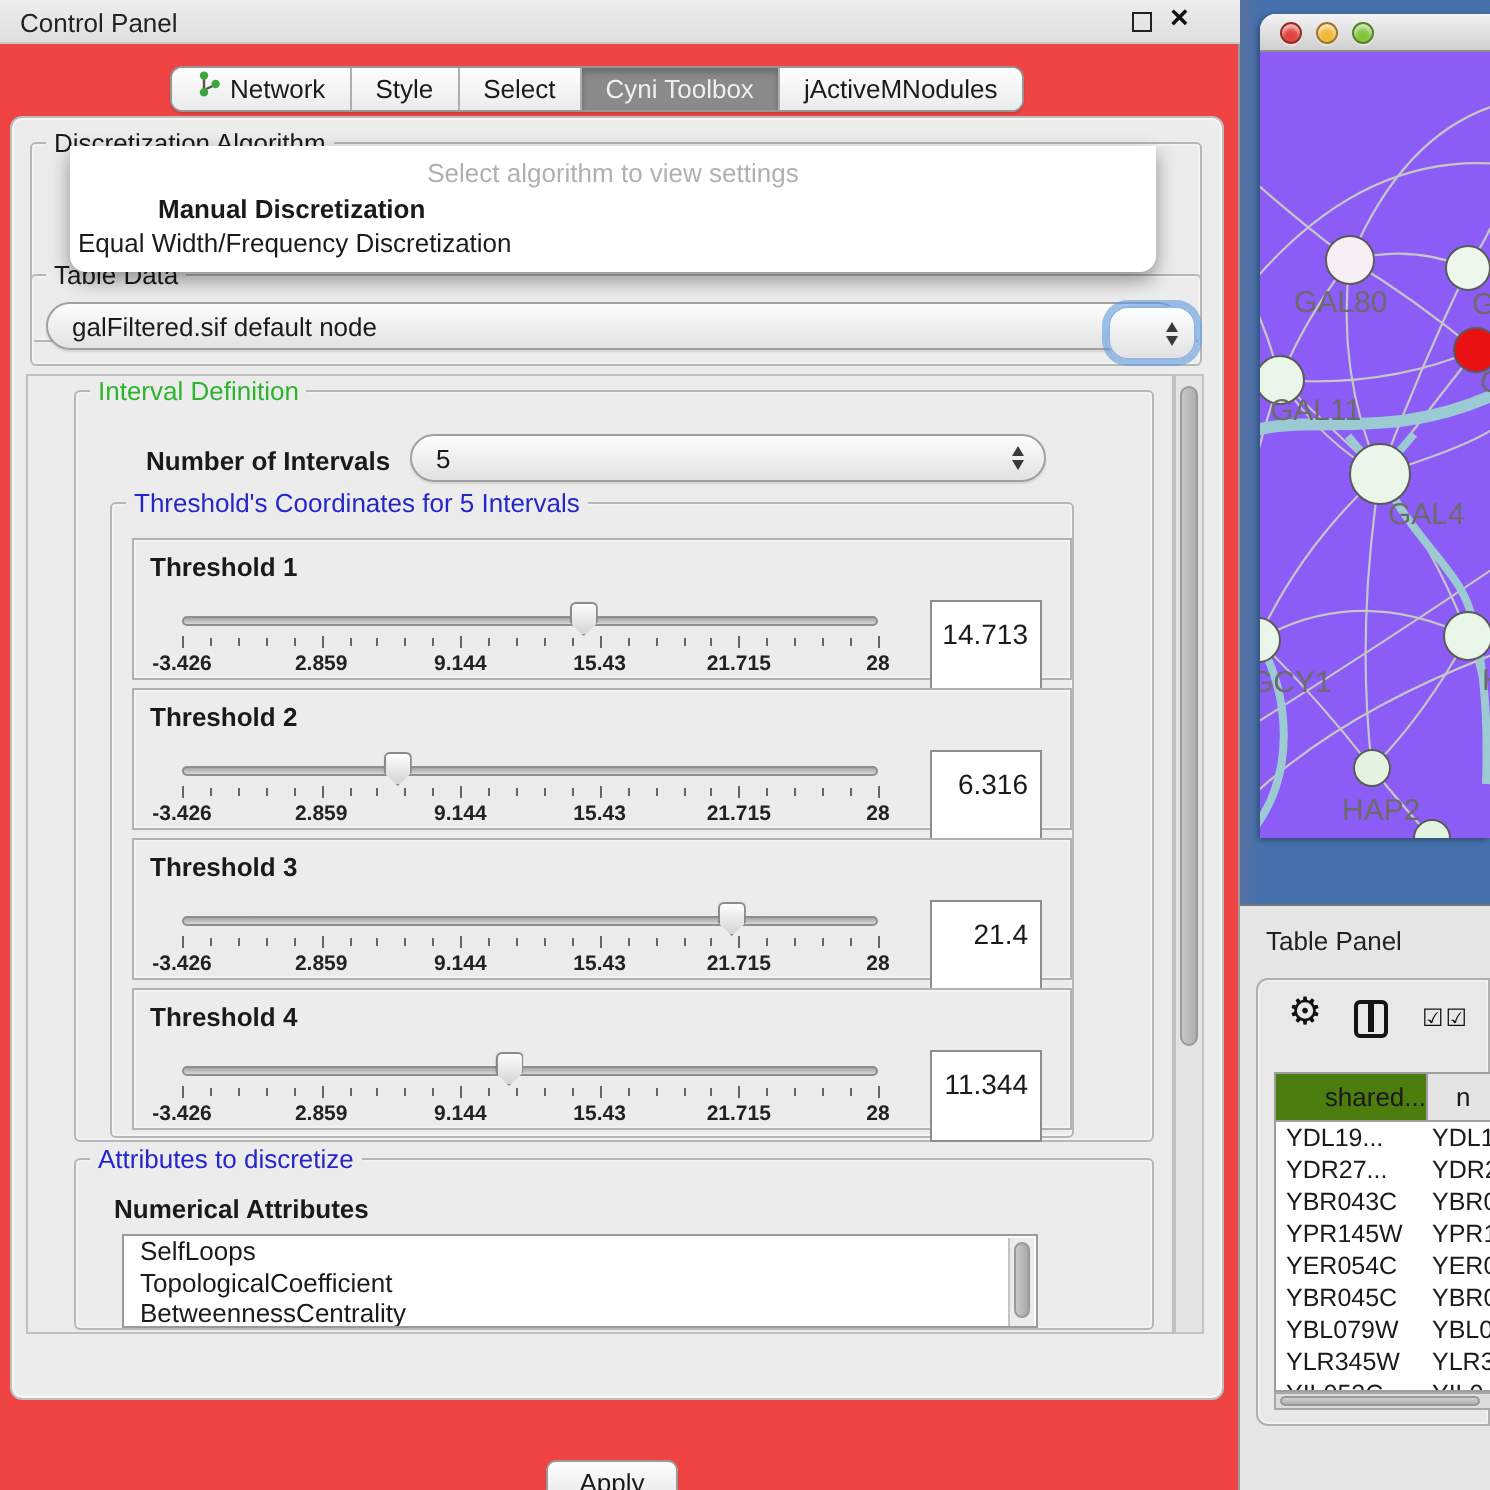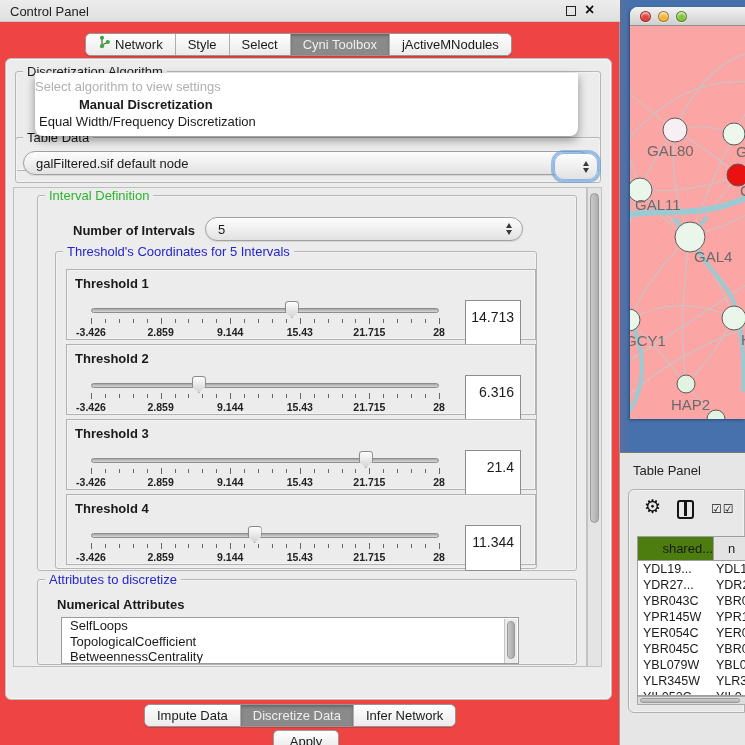--- a/index.html
+++ b/index.html
@@ -31,21 +31,21 @@
   .lbl-blue { color:#2525cc; }
 
   
   .combo { position:absolute; height:24px; background:linear-gradient(#fdfdfd,#e2e2e2); border:1px solid #a0a0a0; border-radius:12px; display:flex; align-items:center; font-size:13px; padding-left:12px; box-shadow:0 1px 1px rgba(0,0,0,.1); }
   .combo .arrows { position:absolute; right:10px; top:5px; display:flex; flex-direction:column; gap:2px; }
   .arr-up { width:0; height:0; border-left:3.5px solid transparent; border-right:3.5px solid transparent; border-bottom:5px solid #3a3a3a; }
   .arr-dn { width:0; height:0; border-left:3.5px solid transparent; border-right:3.5px solid transparent; border-top:5px solid #3a3a3a; }
 
   
   .algo-popup { position:absolute; left:35px; top:73px; width:543px; height:63px; background:#fff; border-radius:0 0 8px 8px; box-shadow:0 4px 10px rgba(0,0,0,.4); z-index:30; }
-  .popup-placeholder { position:absolute; left:0; right:0; top:6px; text-align:left; color:#b0b0b0; font-size:13px; }
+  .popup-placeholder { position:absolute; left:0; right:0; top:6px; text-align:center; color:#b0b0b0; font-size:13px; }
   .popup-opt { position:absolute; left:4px; font-size:13px; white-space:nowrap; }
   .popup-opt.bold { font-weight:bold;margin-left:40px; }
   .hidden-combo { position:absolute; left:548px; top:94px; width:44px; height:27px; background:linear-gradient(#fdfdfd,#e2e2e2); border:1px solid #8fb6e2; border-radius:10px; box-shadow:0 0 0 3px rgba(95,155,220,.6); z-index:10; }
 
   
   .scroll-box { position:absolute; left:12px; top:186px; width:574px; height:480px; border:1px solid #c0c0c0; background:#ececec; }
   .vscroll { position:absolute; left:586px; top:186px; width:15px; height:480px; background:#e4e4e4; border:1px solid #c4c4c4; }
   .vscroll .thumb { position:absolute; left:2px; top:5px; width:9px; border-radius:5px; background:linear-gradient(90deg,#c9c9c9,#adadad); border:1px solid #9a9a9a; }
 
   
@@ -68,21 +68,21 @@
   .attr-scroll { position:absolute; right:1px; top:1px; width:13px; height:45px; background:#ececec; border-left:1px solid #c4c4c4; }
   .attr-scroll .thumb { position:absolute; left:2px; top:2px; width:8px; height:38px; border-radius:4px; background:linear-gradient(90deg,#c9c9c9,#a8a8a8); border:1px solid #999; }
 
   .apply-btn { position:absolute; left:267px; top:671px; width:66px; height:23px; background:linear-gradient(#fefefe,#e6e6e6); border:1px solid #9a9a9a; border-radius:5px; font-size:13px; text-align:center; line-height:21px; box-shadow:0 1px 1px rgba(0,0,0,.15); }
 
   
   .blue-frame { position:absolute; left:620px; top:0; width:125px; height:452px; background:linear-gradient(90deg,#56719f,#4671ad 8%); }
   .net-window { position:absolute; left:630px; top:7px; width:115px; height:412px; background:#fff; border-radius:8px 0 0 0; overflow:hidden; box-shadow:-1px 1px 3px rgba(0,0,0,.35); }
   .net-titlebar { position:absolute; left:0; top:0; width:100%; height:19px; background:linear-gradient(#f3f3f3,#cfcfcf); border-bottom:1px solid #8f8f8f; }
   .tl { position:absolute; top:4px; width:11px; height:11px; border-radius:50%; border:1px solid rgba(0,0,0,.35); box-shadow:inset 0 2px 2px rgba(255,255,255,.65), 0 1px 1px rgba(255,255,255,.4); }
-  .net-canvas { position:absolute; left:0; top:19px; width:115px; height:393px; background:#fca5a5; overflow:hidden; }
+  .net-canvas { position:absolute; left:0; top:19px; width:115px; height:393px; background:#8b5cf6; overflow:hidden; }
   .net-canvas svg { display:block; }
   .edge { fill:none; stroke:#c6c6c6; stroke-width:1.1; }
   .edge-t { fill:none; stroke:#9ccad3; }
   .node-label { font-size:15px; fill:#6b6b6b; }
 
   
   .right-lower { position:absolute; left:620px; top:452px; width:125px; height:293px; background:#e6e6e6; border-top:1px solid #777; }
   .tp-title { position:absolute; left:13px; top:10px; font-size:13px; color:#222; }
   .tp-window { position:absolute; left:8px; top:36px; width:117px; height:224px; background:#e8e8e8; border:1px solid #b0b0b0; border-radius:6px 0 0 6px; box-shadow:inset 0 0 0 1px #f2f2f2; }
   .gear-icon { position:absolute; left:15px; top:7px; font-size:19px; color:#111; line-height:19px; }
@@ -369,31 +369,20 @@
             <div class="attr-item">BetweennessCentrality</div>
           </div>
         <div class="attr-scroll">
             <div class="thumb"></div>
           </div>
       </div>
 
       <div class="apply-btn">Apply</div>
     </div>
 
-    <div class="tabgroup bottom-tabs">
-        <div class="tab">
-          <span>Impute Data</span>
-        </div>
-        <div class="tab selected">
-          <span>Discretize Data</span>
-        </div>
-        <div class="tab">
-          <span>Infer Network</span>
-        </div>
-      </div>
   </div>
 
   <div class="blue-frame"></div>
   <div class="net-window">
     <div class="net-titlebar">
       <div class="tl" style="left: 10px; background: rgb(224, 68, 63);"></div>
       <div class="tl" style="left: 28px; background: rgb(240, 183, 62);"></div>
       <div class="tl" style="left: 46px; background: rgb(132, 197, 63);"></div>
     </div>
     <div class="net-canvas">

